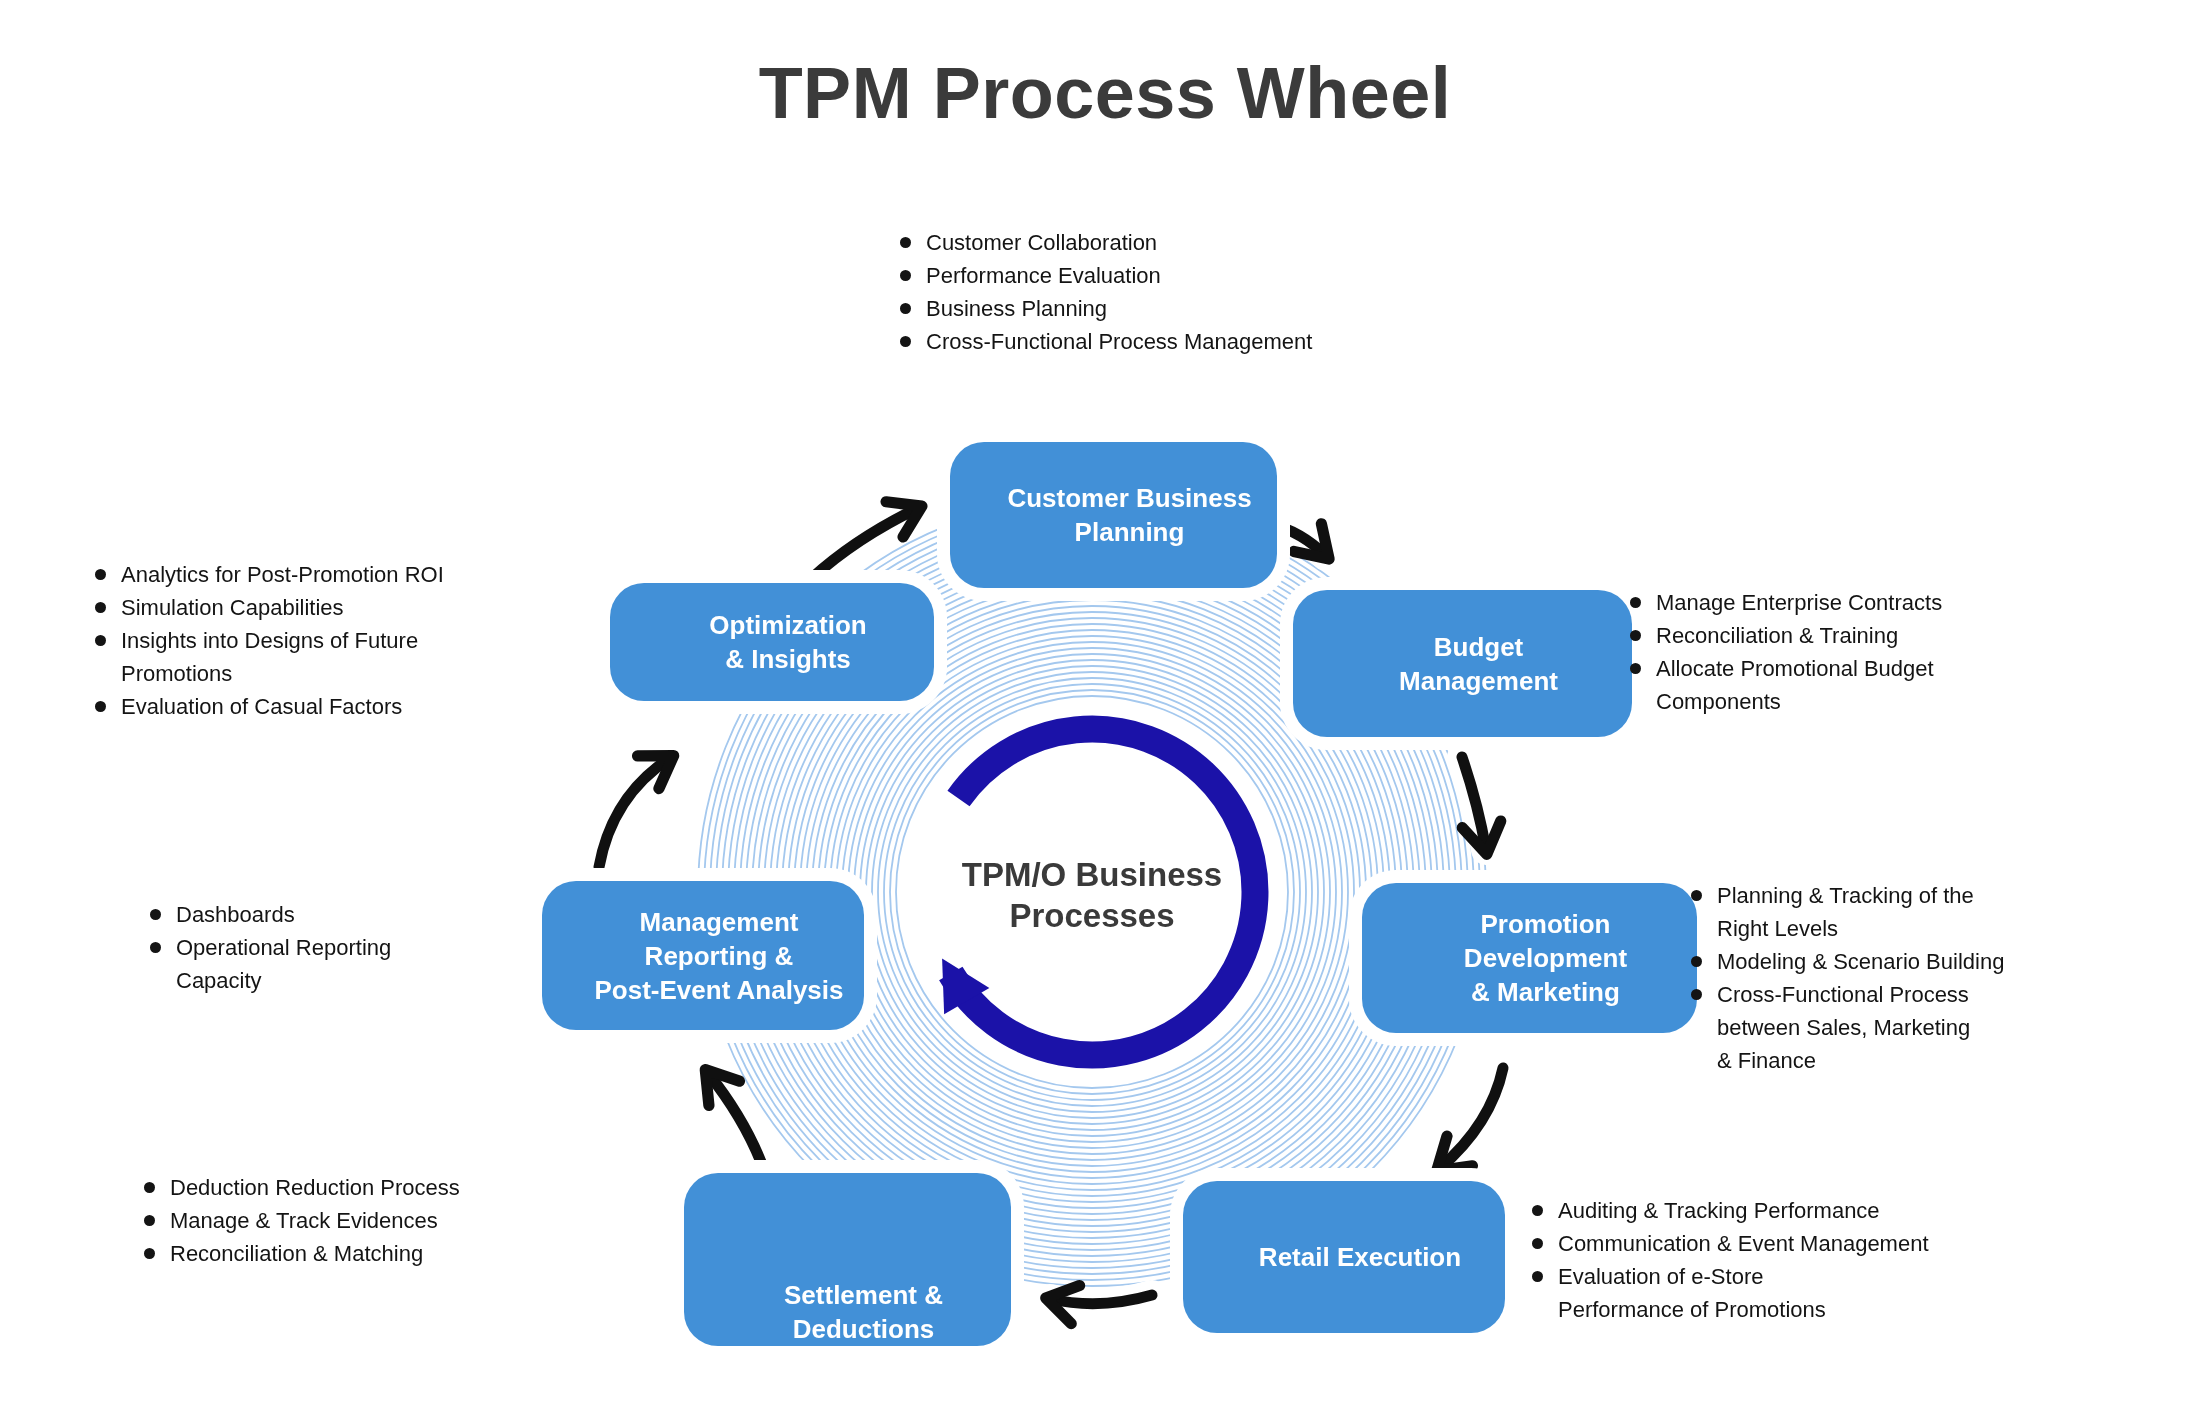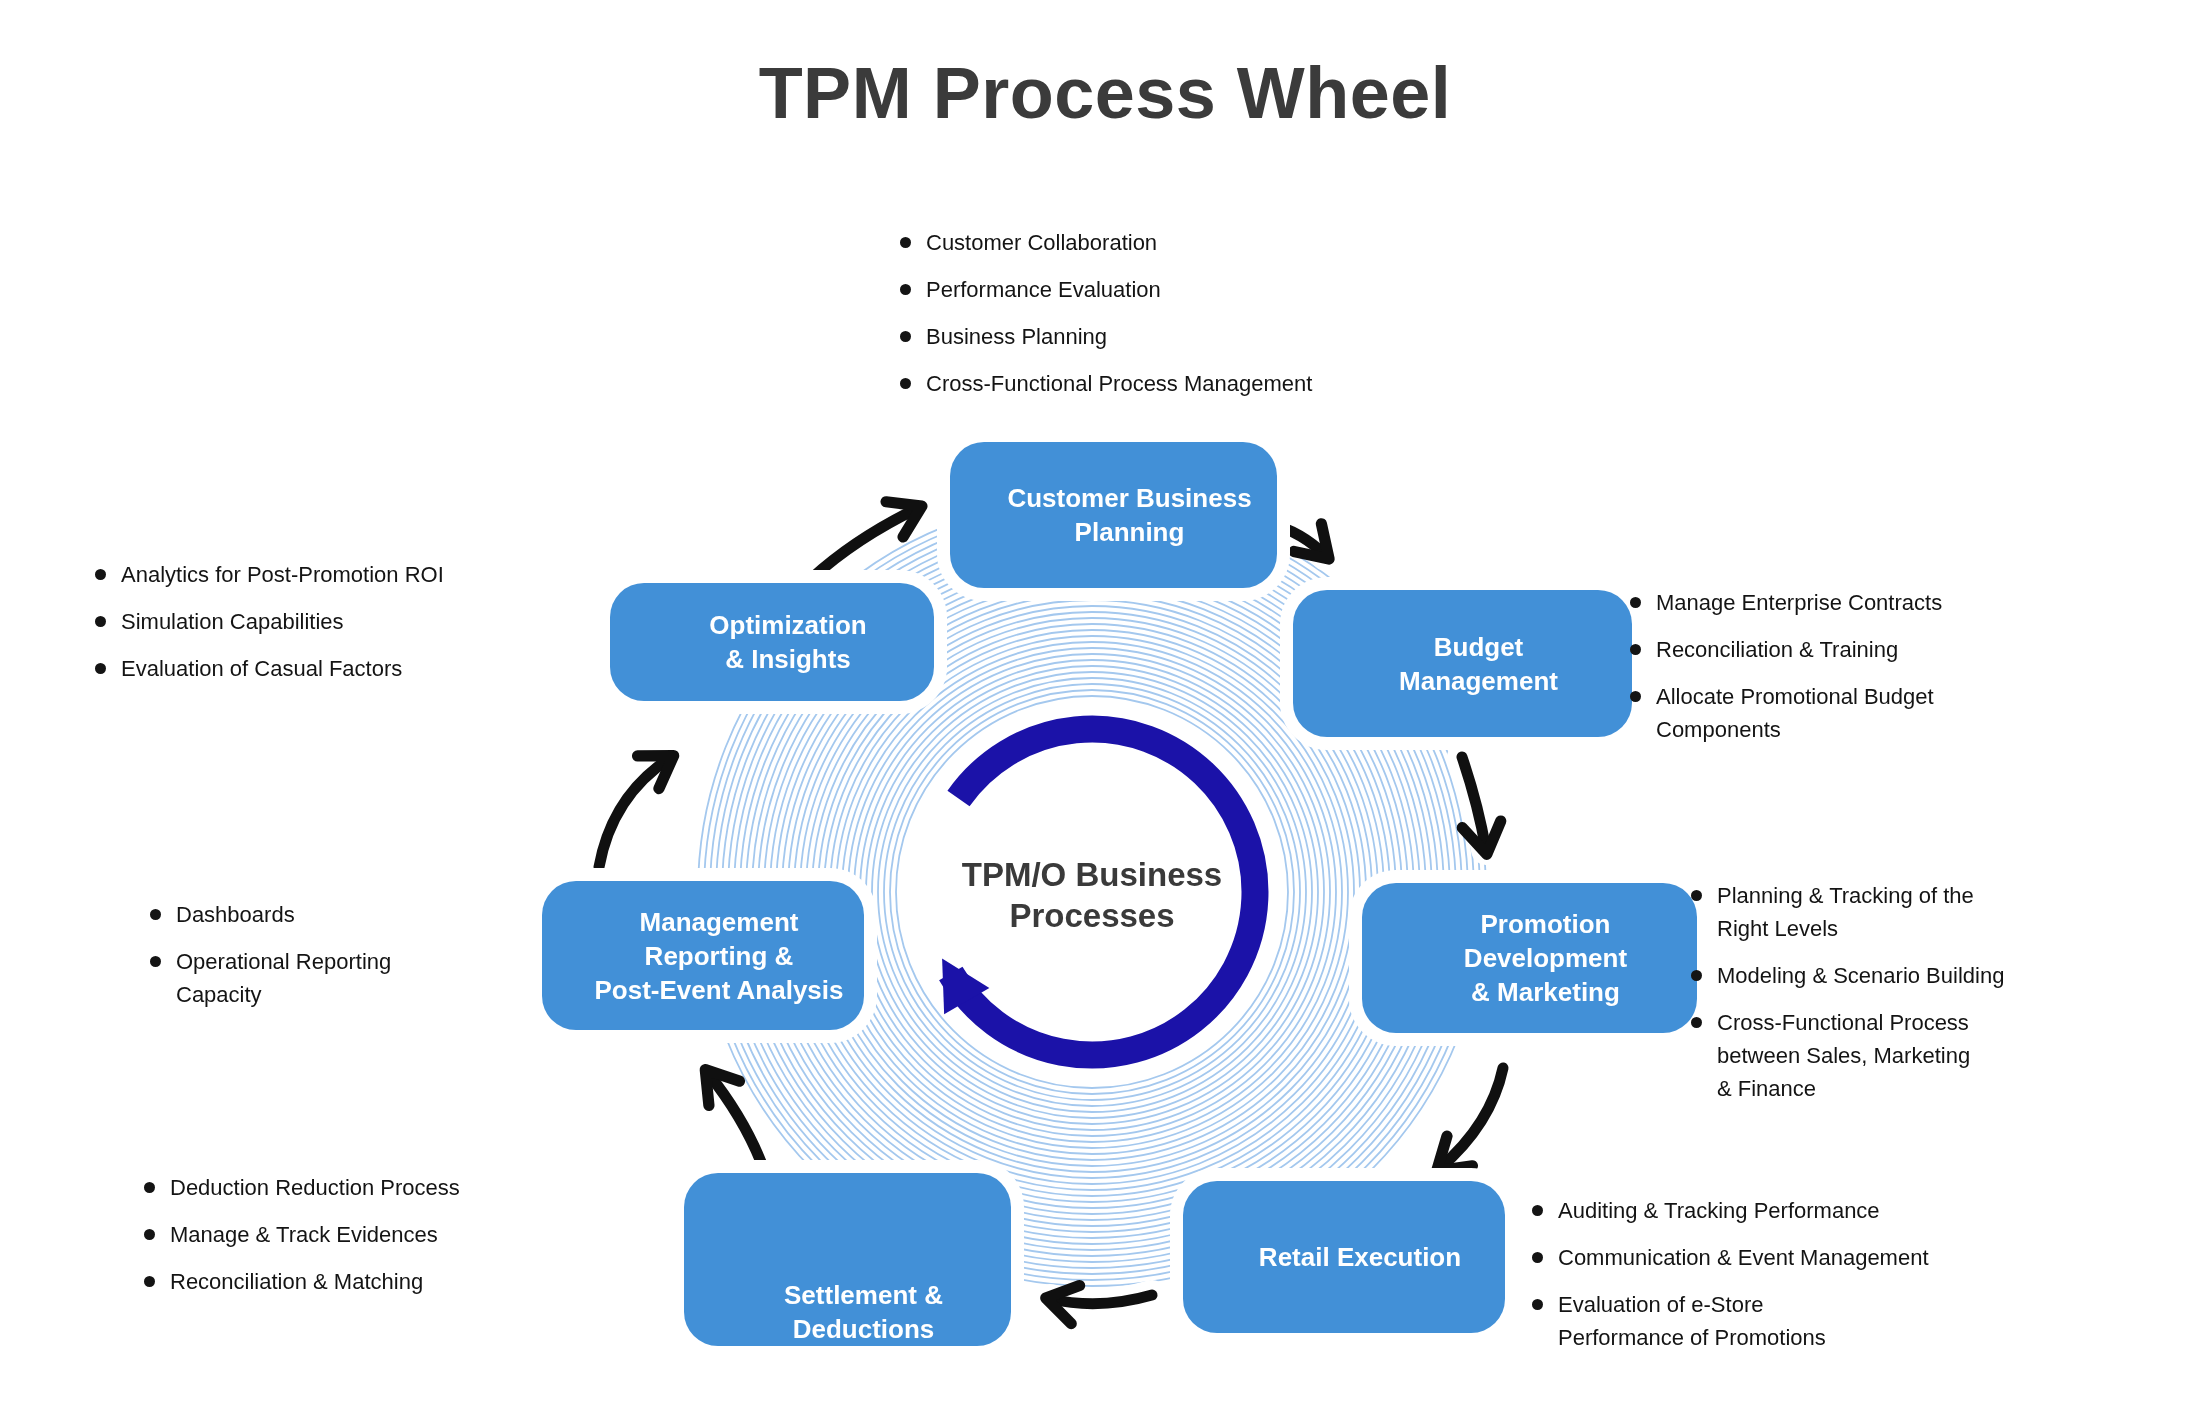--- a/index.html
+++ b/index.html
@@ -23,21 +23,21 @@
   .n-promotion {left:1362px;top:883px; width:303px;height:150px;}
   .n-retail    {left:1183px;top:1181px;width:290px;height:152px;}
   .n-settlement{left:684px; top:1173px;width:295px;height:173px;align-items:flex-end;}
   .n-management{left:542px; top:881px; width:290px;height:149px;}
   .n-optimization{left:610px;top:583px;width:292px;height:118px;}
   .blist{
     position:absolute;margin:0;padding:0;list-style:none;
     font-size:22px;line-height:33px;color:#141414;
   }
   .blist li{position:relative;padding-left:28px;white-space:pre-line;}
-  .blist li + li{margin-top:14px;}
+  .blist li + li{margin-top:0;}
   .blist li::before{
     content:"";position:absolute;left:2px;top:11px;width:11px;height:11px;
     border-radius:50%;background:#141414;
   }
   .l-customer  {left:898px; top:226px; width:640px;}
   .l-budget    {left:1628px;top:586px; width:470px;}
   .l-promotion {left:1689px;top:879px; width:450px;}
   .l-retail    {left:1530px;top:1194px;width:570px;}
   .l-settlement{left:142px; top:1171px;width:470px;}
   .l-management{left:148px; top:898px; width:430px;}
@@ -195,16 +195,18 @@
 
   <ul class="blist l-management">
     <li>Dashboards</li>
     <li>Operational Reporting
 Capacity</li>
   </ul>
 
   <ul class="blist l-optimization">
     <li>Analytics for Post-Promotion ROI</li>
     <li>Simulation Capabilities</li>
+    <li>Insights into Designs of Future
+Promotions</li>
     <li>Evaluation of Casual Factors</li>
   </ul>
 
 </div>
 
 </body></html>

